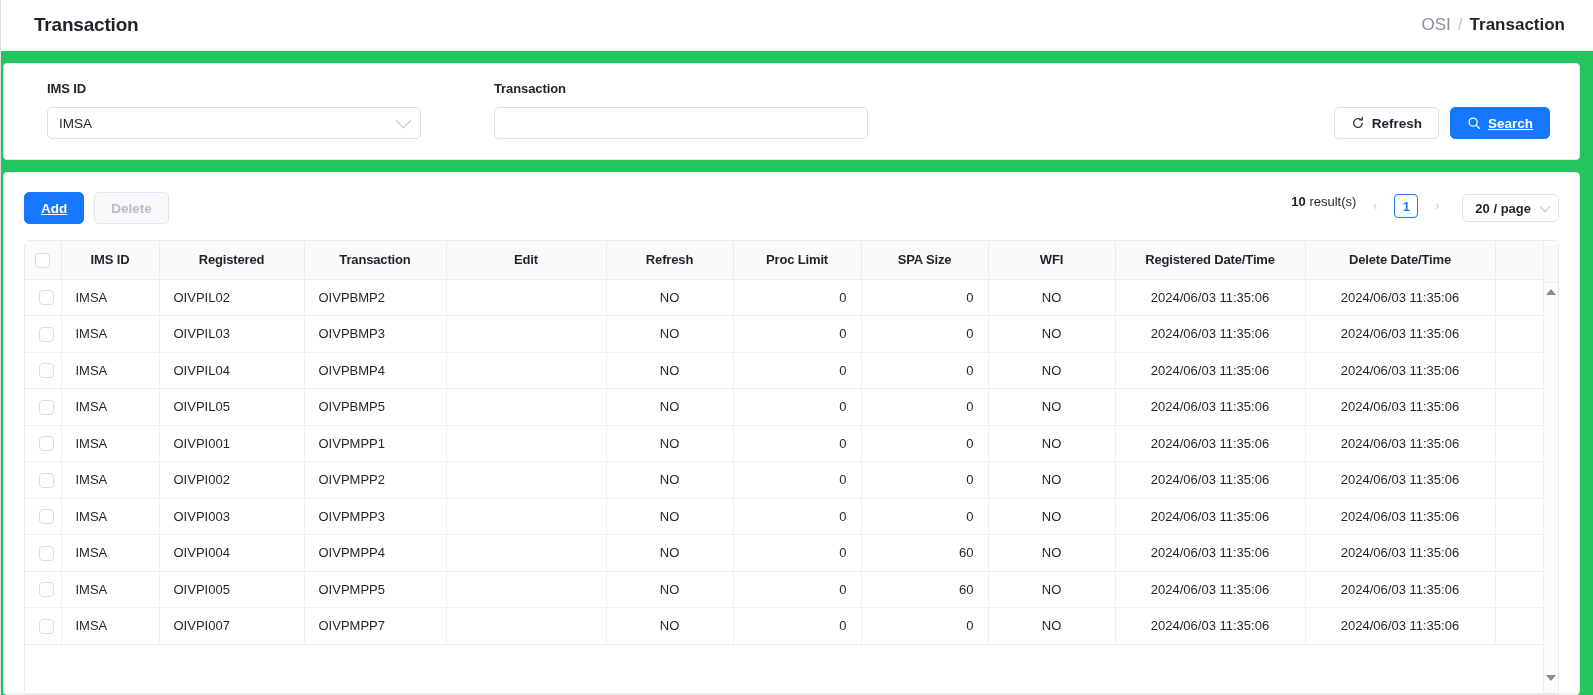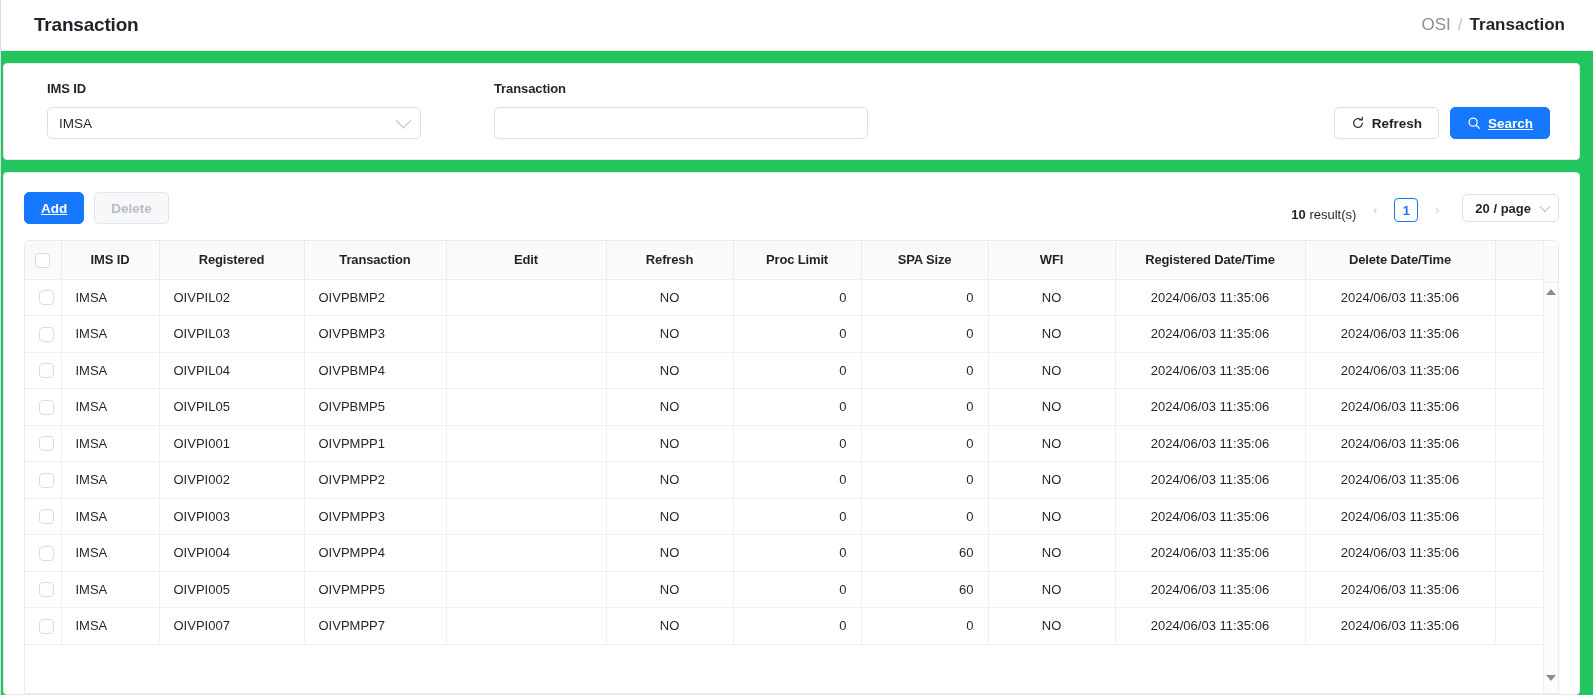--- a/index.html
+++ b/index.html
@@ -148,21 +148,21 @@
   .table-toolbar {
     display: flex;
     align-items: center;
     flex: 0 0 auto;
     margin-bottom: 16px;
   }
   .toolbar-left { display: flex; gap: 10px; }
   .toolbar-right {
     margin-left: auto;
     display: flex;
-    align-items: flex-end;
+    align-items: flex-start;
     gap: 9px;
     font-size: 13px;
     color: #1f2329;
   }
   .result-count { font-size: 13px; color: #1f2329; }
   .result-count b { font-weight: bold; }
   .pg-arrow {
     width: 20px; height: 24px;
     display: inline-flex; align-items: center; justify-content: center;
     color: #c6c9d0;

